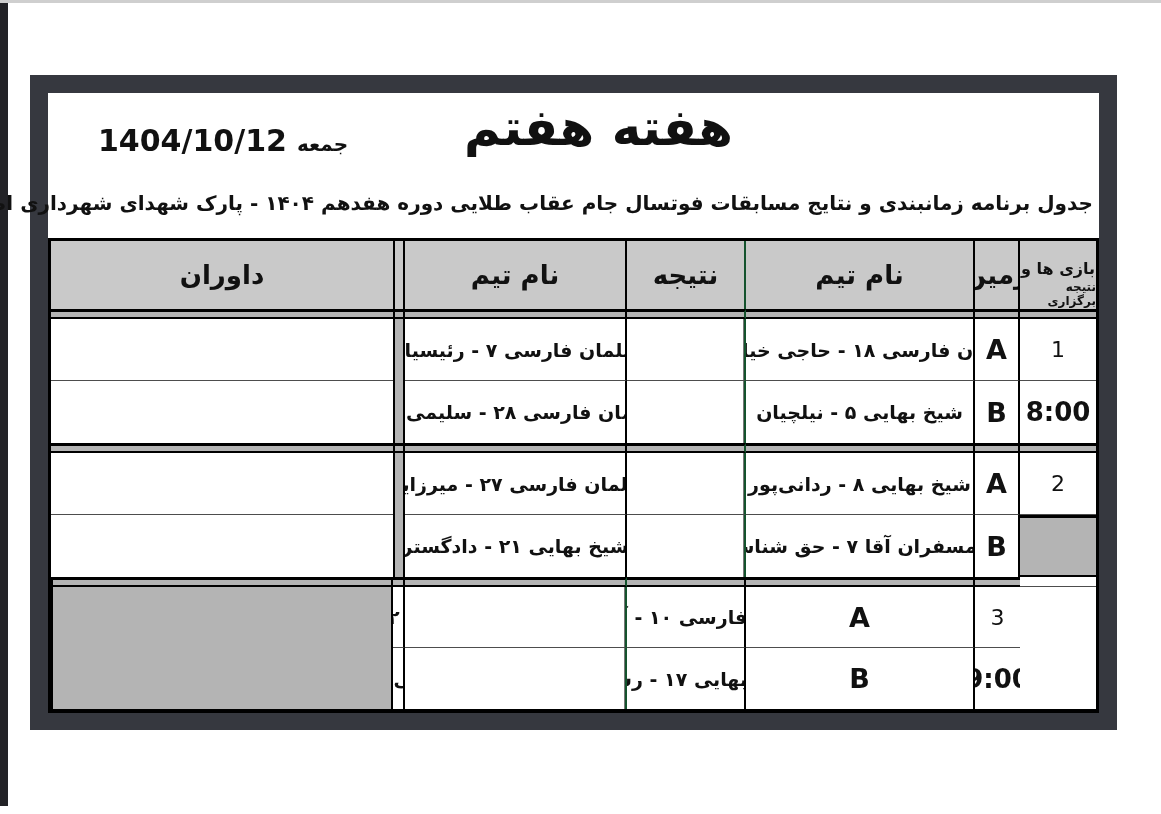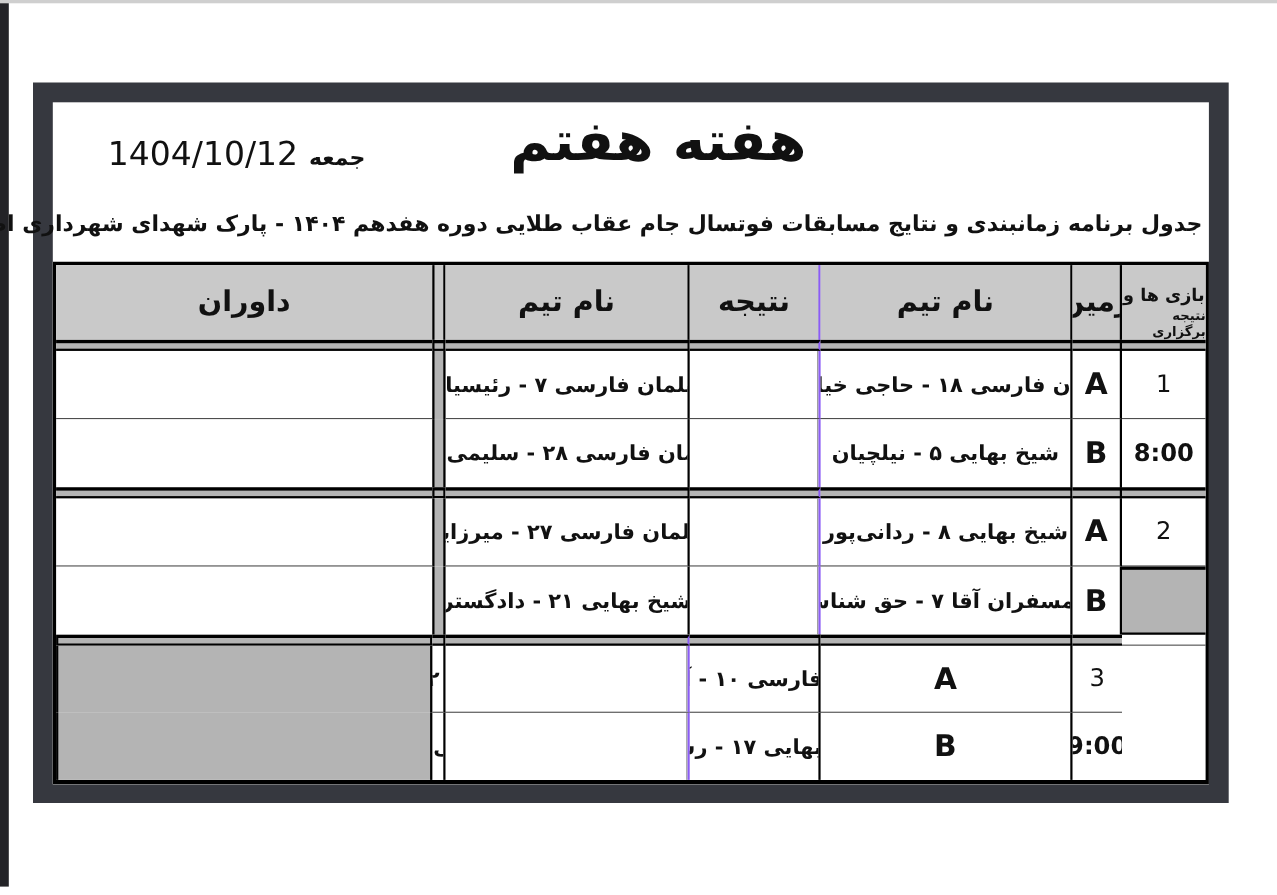--- a/index.html
+++ b/index.html
@@ -13,21 +13,21 @@
   .inner{position:absolute;left:18px;top:18px;right:18px;bottom:17px;background:#fff;}
 
   
   .doc-title{
     position:absolute;left:0;right:0;top:6px;text-align:center;
     font-size:50px;font-weight:bold;direction:rtl;transform:translateX(25px);
     letter-spacing:1px;
   }
   .doc-date{position:absolute;left:50px;top:30px;direction:rtl;display:flex;gap:10px;align-items:baseline;}
   .weekday{font-size:20px;font-weight:bold;}
-  .datenum{font-size:30px;font-weight:normal;direction:ltr;unicode-bidi:bidi-override;}
+  .datenum{font-size:30px;font-weight:bold;direction:ltr;unicode-bidi:bidi-override;}
   .doc-subtitle{
     position:absolute;left:6px;right:6px;top:98px;text-align:center;
     font-size:20px;font-weight:bold;direction:rtl;white-space:nowrap;
   }
 
   
   .sched-table{
     position:absolute;left:0;top:145px;
     display:grid;
     grid-template-columns:342px 12px 222px 119px 229px 45px 76px;
@@ -35,40 +35,40 @@
     border:3px solid #000;border-bottom-width:4px;
     background:#fff;
   }
   .cell{
     display:flex;align-items:center;justify-content:center;
     box-sizing:border-box;overflow:hidden;direction:rtl;
   }
   
   .c-gap{background:#b4b4b4;border-left:2px solid #000;border-right:2px solid #000;}
   .c-team{border-right:2px solid #000;}
-  .c-res{border-right:2px solid #8b5cf6;}
+  .c-res{border-right:2px solid #14532d;}
   .c-team2{border-right:2px solid #000;}
   .c-field{border-right:2px solid #000;}
 
   
   .hdr{background:#c9c9c9;font-weight:bold;font-size:26px;}
   .hdr.c-gap{background:#c9c9c9;}
   .hdr-games{flex-direction:column;justify-content:center;gap:2px;padding-top:16px;}
   .games-l1{font-size:16px;font-weight:bold;}
   .games-l2{font-size:12px;font-weight:bold;}
 
   
   .sep{background:#b4b4b4;border-top:3px solid #000;border-bottom:2px solid #000;}
 
   
   .thin{border-bottom:1px solid #4d4d4d;}
   .team{font-size:19px;font-weight:bold;white-space:nowrap;}
   .field{font-size:27px;font-weight:bold;}
   .gamenum{font-size:22px;}
-  .gametime{font-size:22px;font-weight:bold;}
+  .gametime{font-size:26px;font-weight:bold;}
   .result{padding:0;display:grid;grid-template-columns:1fr 1fr;align-items:stretch;}
   .res-half{display:flex;align-items:center;justify-content:center;font-size:18px;font-weight:bold;}
   .res-half.first{border-right:1px solid #777;}
 </style>
 </head>
 <body>
 
 <div class="canvas">
   <div class="left-strip"></div>
   <div class="top-line"></div>

